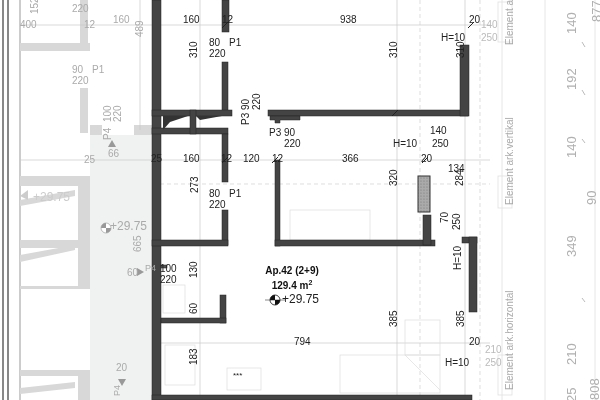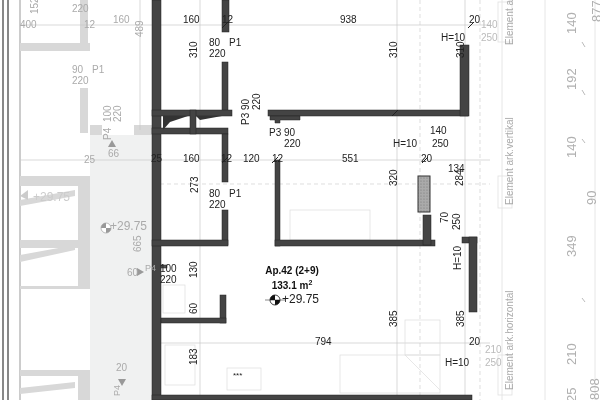--- a/index.html
+++ b/index.html
@@ -184,21 +184,21 @@
 <span class="lbl" style="left:432px;top:139px">250</span>
 <span class="lbl" style="left:393px;top:139px">H=10</span>
 
 <span class="lbl grey" style="left:84px;top:155px">25</span>
 <span class="lbl grey" style="left:108px;top:149px">66</span>
 <span class="lbl" style="left:151px;top:154px">25</span>
 <span class="lbl" style="left:183px;top:154px">160</span>
 <span class="lbl" style="left:221px;top:154px">12</span>
 <span class="lbl" style="left:243px;top:154px">120</span>
 <span class="lbl" style="left:272px;top:154px">12</span>
-<span class="lbl" style="left:342px;top:154px">551</span>
+<span class="lbl" style="left:342px;top:154px">366</span>
 <span class="lbl" style="left:421px;top:154px">20</span>
 <span class="lbl" style="left:448px;top:164px">134</span>
 
 <span class="lbl vert" style="left:190px;top:193px">273</span>
 <span class="lbl" style="left:209px;top:189px">80</span>
 <span class="lbl" style="left:229px;top:189px">P1</span>
 <span class="lbl" style="left:209px;top:200px">220</span>
 <span class="lbl vert" style="left:389px;top:186px">320</span>
 <span class="lbl vert" style="left:455px;top:186px">284</span>
 <span class="lbl vert" style="left:440px;top:223px">70</span>
@@ -212,27 +212,27 @@
 
 <span class="lbl grey" style="left:145px;top:264px;font-size:9px">P4</span>
 <span class="lbl" style="left:160px;top:264px">100</span>
 <span class="lbl" style="left:160px;top:275px">220</span>
 <span class="lbl vert" style="left:189px;top:278px">130</span>
 <span class="lbl vert" style="left:189px;top:314px">60</span>
 <span class="lbl vert" style="left:189px;top:365px">183</span>
 
 <div class="room-title" style="left:262px;top:265px;width:60px">
   <div>Ap.42 (2+9)</div>
-  <div><span>133.1 m</span><sup style="font-size:7px">2</sup></div>
+  <div><span>129.4 m</span><sup style="font-size:7px">2</sup></div>
 </div>
 <span class="elev" style="left:282px;top:292px">+29.75</span>
 
 <span class="lbl vert" style="left:389px;top:327px">385</span>
 <span class="lbl vert" style="left:456px;top:327px">385</span>
-<span class="lbl" style="left:315px;top:337px">794</span>
+<span class="lbl" style="left:294px;top:337px">794</span>
 <span class="lbl" style="left:469px;top:337px">20</span>
 <span class="lbl light" style="left:485px;top:345px">210</span>
 <span class="lbl light" style="left:485px;top:358px">250</span>
 <span class="lbl" style="left:445px;top:358px">H=10</span>
 <span class="lbl" style="left:233px;top:372px;font-size:8px">***</span>
 
 <span class="lbl grey" style="left:116px;top:363px">20</span>
 <span class="lbl grey vert" style="left:113px;top:396px;font-size:9px">P4</span>
 
 <span class="lbl grey vert" style="left:505px;top:45px">Element ark.</span>

